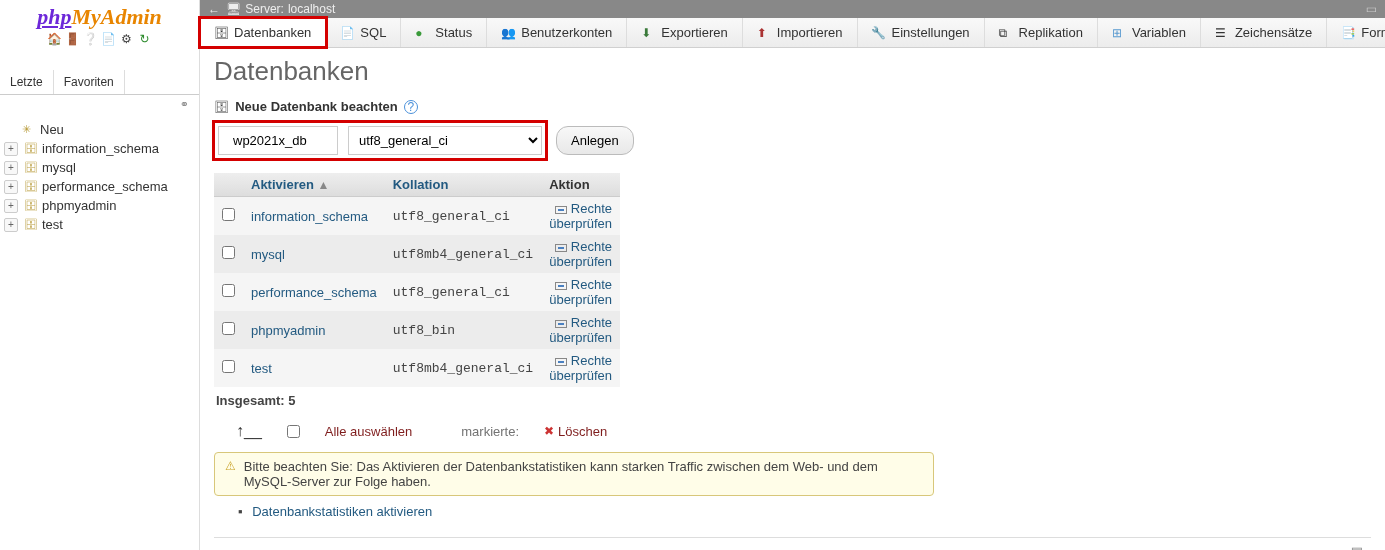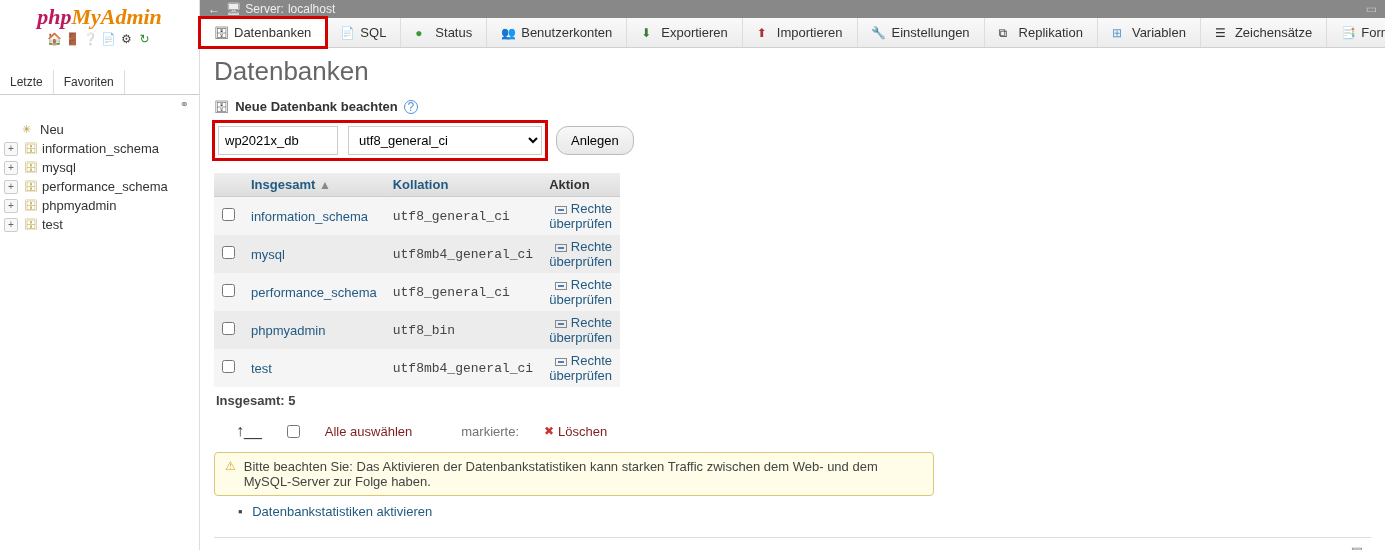--- a/index.html
+++ b/index.html
@@ -4,21 +4,21 @@
 <style>
 * { box-sizing: border-box; margin: 0; padding: 0; }
 body { font-family: Arial, Helvetica, sans-serif; font-size: 13px; color: #444; background: #fff; width: 1385px; height: 550px; overflow: hidden; }
 
 .layout { display: flex; height: 100%; }
 .sidebar { width: 200px; flex-shrink: 0; background: #fff; border-right: 1px solid #ddd; display: flex; flex-direction: column; }
 .content { flex: 1; display: flex; flex-direction: column; min-width: 0; }
 
 .logo { padding: 4px 6px; text-align: center; }
 .logo-text { font-size: 22px; font-weight: bold; font-style: italic; font-family: Georgia, serif; }
-.logo-text .p1 { color: #be185d; }
+.logo-text .p1 { color: #6d28d9; text-decoration: underline; }
 .logo-text .p2 { color: #e88500; }
 .logo-icons { display: flex; justify-content: center; gap: 4px; margin-top: 2px; }
 .logo-icons span { width: 14px; height: 14px; display: inline-flex; align-items: center; justify-content: center; font-size: 12px; cursor: pointer; }
 
 .side-tabs { display: flex; border-bottom: 1px solid #ccc; margin-top: 20px; }
 .side-tab { padding: 5px 10px; font-size: 12px; color: #333; cursor: pointer; border-right: 1px solid #ddd; }
 
 .side-link-icon { text-align: right; padding: 3px 10px; color: #888; font-size: 11px; }
 
 .tree { padding: 6px 4px; }
@@ -41,21 +41,21 @@
 
 .page { padding: 8px 14px; overflow: auto; position: relative; }
 .page h1 { font-size: 26px; font-weight: normal; color: #666; margin-bottom: 12px; }
 
 .create-row { display: flex; align-items: center; gap: 6px; margin-bottom: 8px; }
 .create-row .clabel { font-weight: bold; color: #333; }
 .help-ico { color: #4a90d9; font-size: 12px; border: 1px solid #4a90d9; border-radius: 50%; width: 14px; height: 14px; display: inline-flex; align-items: center; justify-content: center; cursor: pointer; }
 
 .form-row { display: flex; align-items: center; gap: 10px; margin-bottom: 14px; }
 .form-wrap { display: flex; gap: 10px; padding: 4px; }
-.dbname-input { width: 120px; padding: 5px 6px; border: 1px solid #ccc; font-size: 13px; }
+.dbname-input { width: 120px; padding: 5px 14px; border: 1px solid #ccc; font-size: 13px; }
 .coll-select { width: 194px; padding: 5px 6px; border: 1px solid #ccc; font-size: 13px; background: #fff; }
 .create-btn { padding: 6px 14px; border: 1px solid #bbb; border-radius: 12px; background: linear-gradient(#f8f8f8,#e8e8e8); font-size: 13px; cursor: pointer; }
 
 .db-table { border-collapse: collapse; width: 380px; }
 .db-table th { text-align: left; padding: 4px 8px; font-size: 13px; background: linear-gradient(#eee,#ddd); border-bottom: 1px solid #ccc; }
 .db-table th a { color: #235a81; text-decoration: none; }
 .db-table th.plain { color: #333; }
 .db-table td { padding: 4px 8px; font-size: 13px; }
 .db-table tr.odd { background: #f5f5f5; }
 .db-table tr.even { background: #ececec; }
@@ -222,21 +222,21 @@
             <option>utf8_general_ci</option>
           </select>
         </span>
         <button class="create-btn">Anlegen</button>
       </div>
 
       <table class="db-table">
         <thead>
           <tr>
             <th style="width:22px"></th>
-            <th><a>Insgesamt</a> <span class="tico" style="color:#888">▲</span></th>
+            <th><a>Aktivieren</a> <span class="tico" style="color:#888">▲</span></th>
             <th><a>Kollation</a></th>
             <th class="plain">Aktion</th>
           </tr>
         </thead>
         <tbody>
           <tr class="odd">
             <td><input type="checkbox" style=""></td>
             <td class="name"><a>information_schema</a></td>
             <td class="coll">utf8_general_ci</td>
             <td class="act"><span class="priv-ico"></span><a>Rechte überprüfen</a></td>

